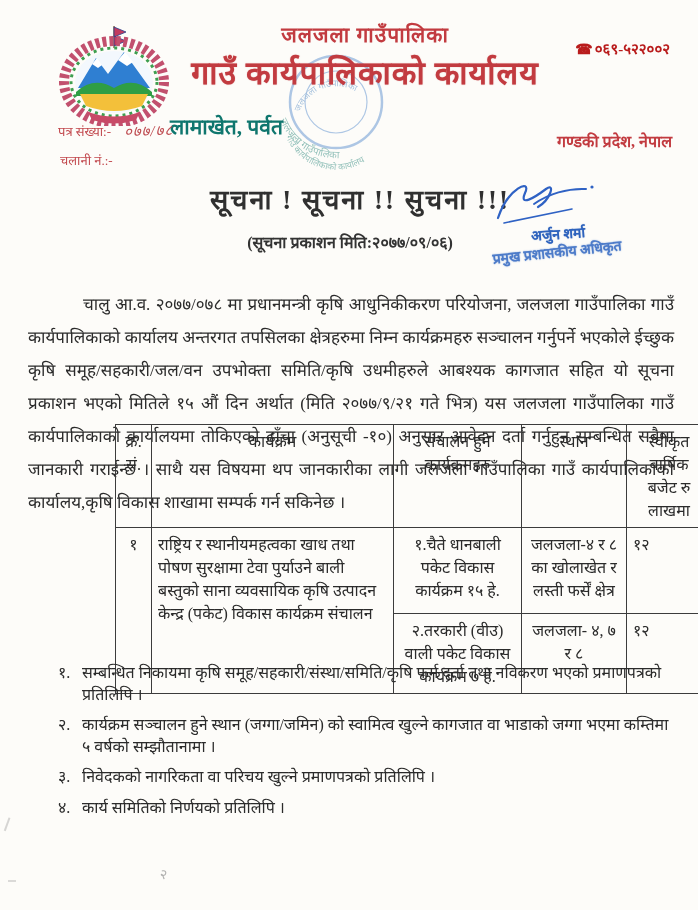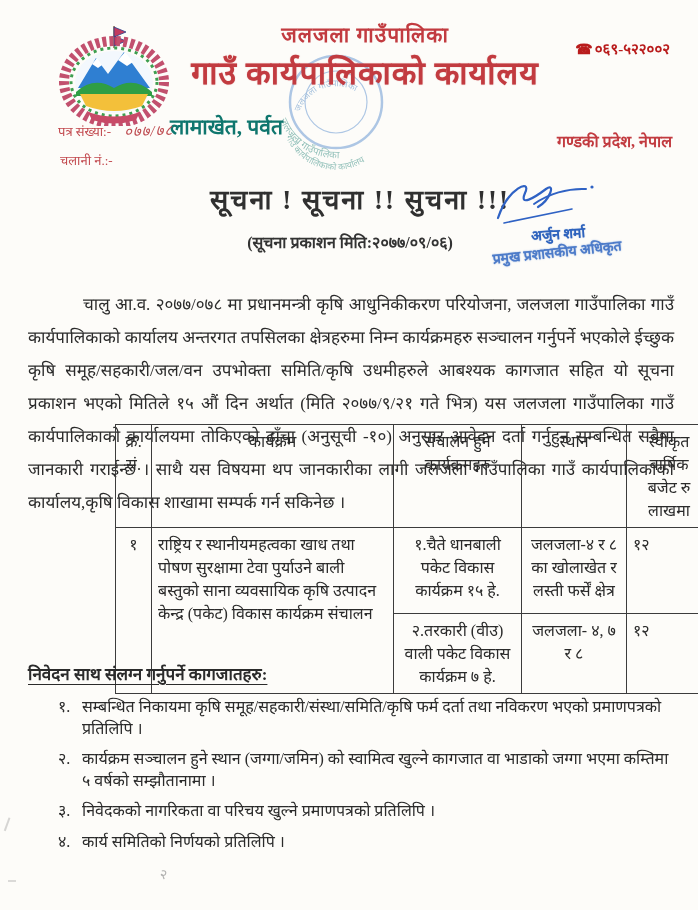--- a/index.html
+++ b/index.html
@@ -171,21 +171,20 @@
       </tr>
       <tr class="row-sub2" data-name="table-row">
         <td class="cell-activity" data-name="cell-activity-2">२.तरकारी (वीउ) वाली पकेट विकास कार्यक्रम ७ हे.</td>
         <td class="cell-location" data-name="cell-location-2">जलजला- ४, ७ र ८</td>
         <td class="cell-budget" data-name="cell-budget-2">१२</td>
       </tr>
     </tbody>
   </table>
 
   <div class="attachments" data-name="attachments-section">
-    <div class="attach-heading" data-name="attachments-heading">निवेदन साथ संलग्न गर्नुपर्ने कागजातहरु:</div>
     <div class="attach-item" data-name="attachment-item">
       <span class="num" data-name="attachment-number">१.</span>
       <span class="txt" data-name="attachment-text">सम्बन्धित निकायमा कृषि समूह/सहकारी/संस्था/समिति/कृषि फर्म दर्ता तथा नविकरण भएको प्रमाणपत्रको प्रतिलिपि ।</span>
     </div>
     <div class="attach-item" data-name="attachment-item">
       <span class="num" data-name="attachment-number">२.</span>
       <span class="txt" data-name="attachment-text">कार्यक्रम सञ्चालन हुने स्थान (जग्गा/जमिन) को स्वामित्व खुल्ने कागजात वा भाडाको जग्गा भएमा कम्तिमा ५ वर्षको सम्झौतानामा ।</span>
     </div>
     <div class="attach-item" data-name="attachment-item">
       <span class="num" data-name="attachment-number">३.</span>

